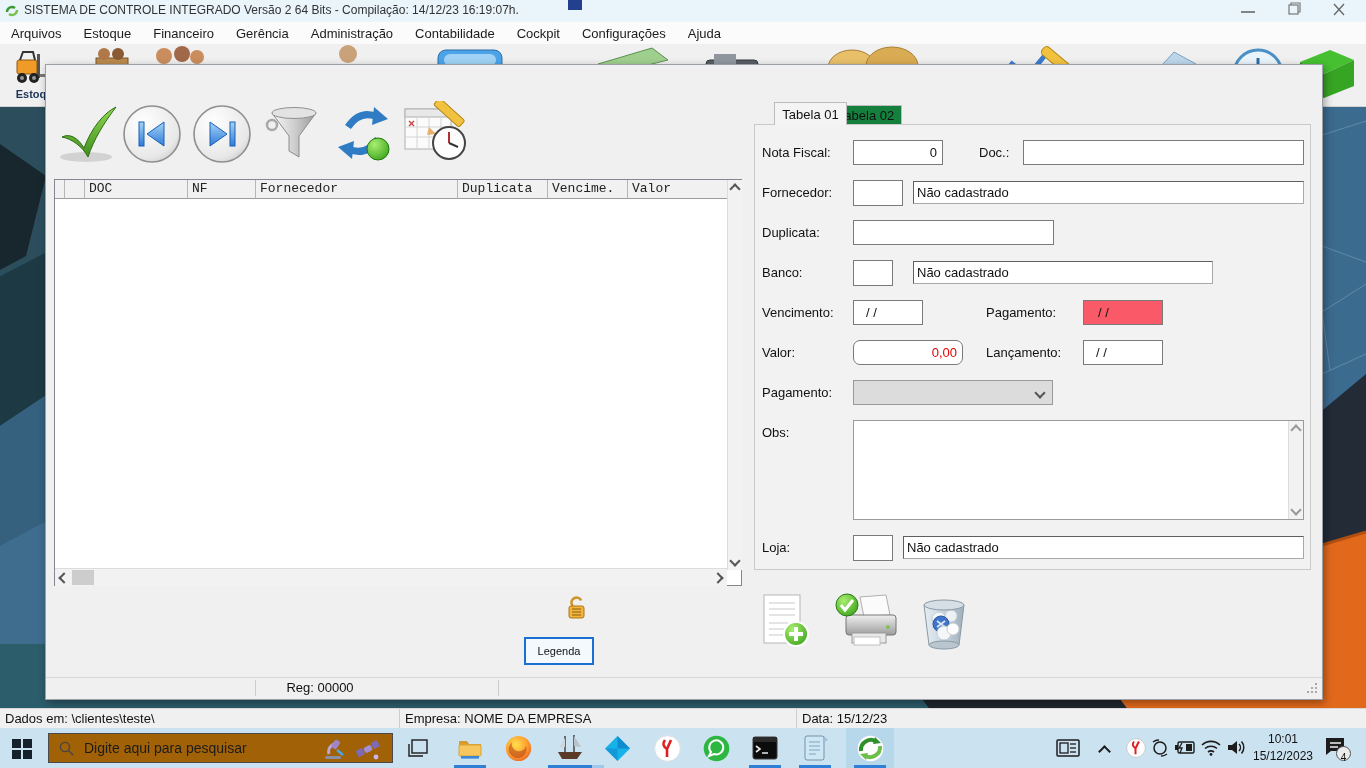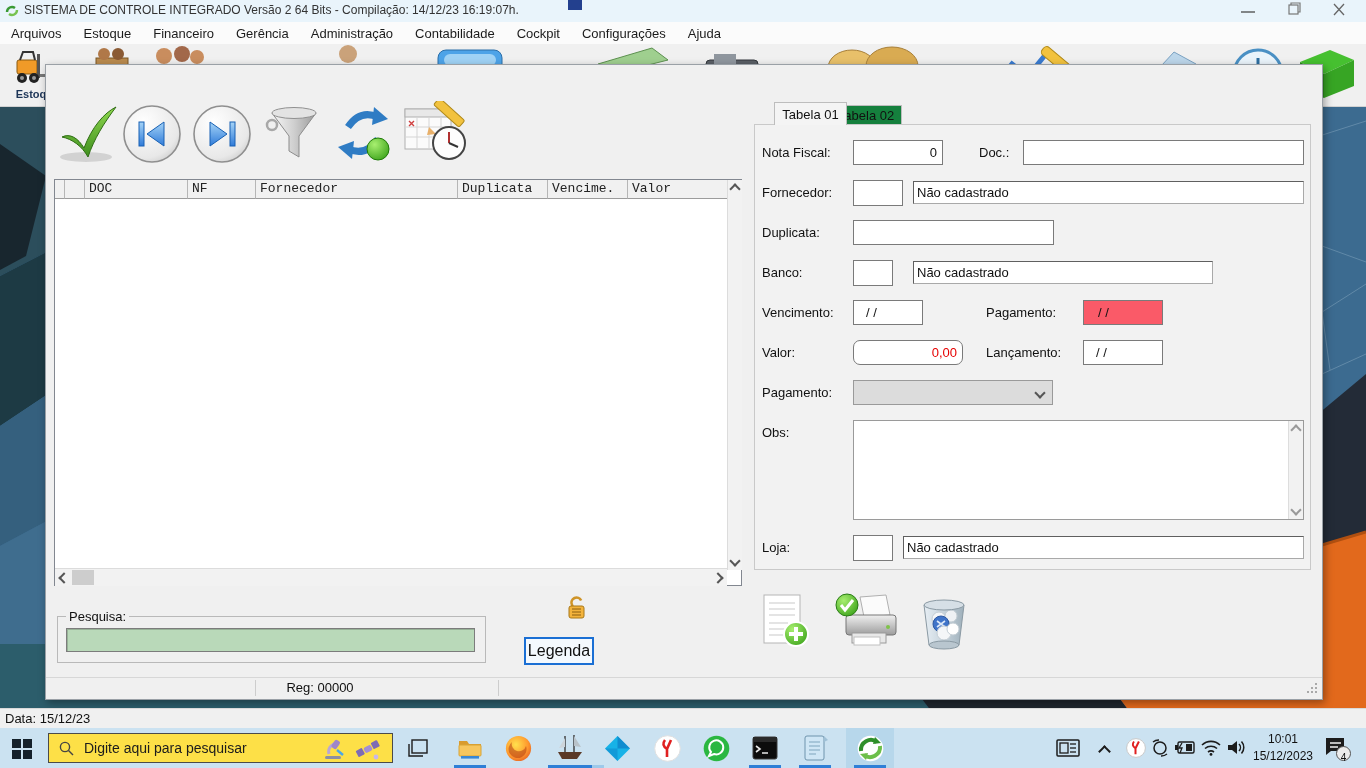--- a/index.html
+++ b/index.html
@@ -361,27 +361,23 @@
     <svg class="a" style="left:521px;top:531px;" width="20" height="24" viewBox="0 0 20 24">
       <path d="M5,11 V7 a5,5 0 0 1 10,-1" fill="none" stroke="#cf9428" stroke-width="2.6" transform="rotate(-18 10 8)"></path>
       <rect x="2" y="10" width="15" height="12" rx="2" fill="#f3b33c" stroke="#a87818"></rect>
       <g stroke="#8a5f10" stroke-width="1">
           <line x1="5" y1="13" x2="14" y2="13"></line>
           <line x1="5" y1="16" x2="14" y2="16"></line>
           <line x1="5" y1="19" x2="14" y2="19"></line>
         </g>
     </svg>
 
-    <fieldset class="a" style="left:11px;top:544px;width:427px;height:52px;border:1px solid #b9b9b9;background:#f0f0f0;margin:0;padding:0;">
-      <legend style="font-size:13px;color:#111;margin-left:8px;padding:0 3px;">Pesquisa:</legend>
-      <div style="margin:4px 10px 0 8px;height:22px;background:#b9d9b9;border:1px solid #7c7c7c;box-shadow:inset 1px 1px 0 rgba(0,0,0,0.18);"><span></span></div>
-    </fieldset>
 
     <div class="a" style="left:478px;top:572px;width:70px;height:28px;background:#f4f9fe;border:2px solid #1a6fd4;box-sizing:border-box;display:flex;align-items:center;justify-content:center;">
-      <span style="font-size:16px;color:#111;">Legenda</span>
+      <span style="font-size:11px;color:#111;">Legenda</span>
     </div>
 
     <svg class="a" style="left:712px;top:528px;" width="56" height="58" viewBox="0 0 56 58">
       <rect x="6" y="2" width="36" height="48" fill="#fff" stroke="#b5b5b5"></rect>
       <g stroke="#c9c9c9">
           <line x1="11" y1="10" x2="37" y2="10"></line>
           <line x1="11" y1="16" x2="37" y2="16"></line>
           <line x1="11" y1="22" x2="37" y2="22"></line>
           <line x1="11" y1="30" x2="30" y2="30"></line>
           <line x1="11" y1="36" x2="37" y2="36"></line>
@@ -438,33 +434,35 @@
             <rect x="9" y="1" width="2" height="2"></rect>
             <rect x="5" y="9" width="2" height="2"></rect>
             <rect x="5" y="5" width="2" height="2"></rect>
             <rect x="1" y="9" width="2" height="2"></rect>
           </g>
       </svg>
     </div>
   </div>
 
   <div class="a" id="statusbar">
+    <div class="statseg" style="width:400px;">Dados em: \clientes\teste\</div>
+    <div class="statseg" style="width:397px;">Empresa: NOME DA EMPRESA</div>
     <div class="statseg" style="width:276px;border-right:none;">Data: 15/12/23</div>
   </div>
 
   <div class="a" id="taskbar">
     <svg class="a" style="left:12px;top:11px;" width="20" height="20" viewBox="0 0 20 20">
       <g fill="#15212b">
           <rect x="0" y="0" width="9" height="9"></rect>
           <rect x="11" y="0" width="9" height="9"></rect>
           <rect x="0" y="11" width="9" height="9"></rect>
           <rect x="11" y="11" width="9" height="9"></rect>
         </g>
     </svg>
-    <div class="a" style="left:48px;top:5px;width:345px;height:30px;background:#fde047;border:1px solid #4a4a4a;box-sizing:border-box;display:flex;align-items:center;">
+    <div class="a" style="left:48px;top:5px;width:345px;height:30px;background:#a16207;border:1px solid #4a4a4a;box-sizing:border-box;display:flex;align-items:center;">
       <svg style="margin-left:10px;" width="15" height="15" viewBox="0 0 15 15">
           <circle cx="6" cy="6" r="4.6" fill="none" stroke="#444" stroke-width="1.4"></circle>
           <line x1="9.5" y1="9.5" x2="14" y2="14" stroke="#444" stroke-width="1.4"></line>
         </svg>
       <span style="margin-left:10px;font-size:14px;color:#1c1c1c;">Digite aqui para pesquisar</span>
       <svg class="a" style="left:272px;top:4px;" width="24" height="22" viewBox="0 0 24 22">
           <rect x="4" y="18" width="16" height="3" rx="1.5" fill="#8b8fa3"></rect>
           <path d="M8,16 a8,8 0 0 1 10,-10" fill="none" stroke="#b9a6d6" stroke-width="3"></path>
           <rect x="12" y="2" width="6" height="9" rx="2" transform="rotate(35 15 6)" fill="#9f86c9"></rect>
           <line x1="16" y1="12" x2="22" y2="17" stroke="#49a8e8" stroke-width="2.4"></line>

